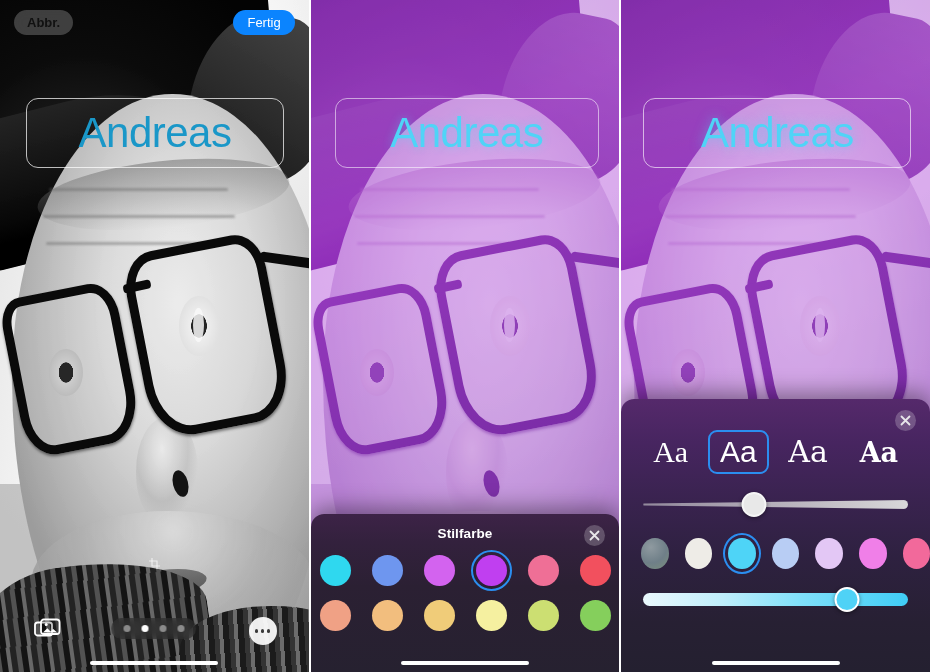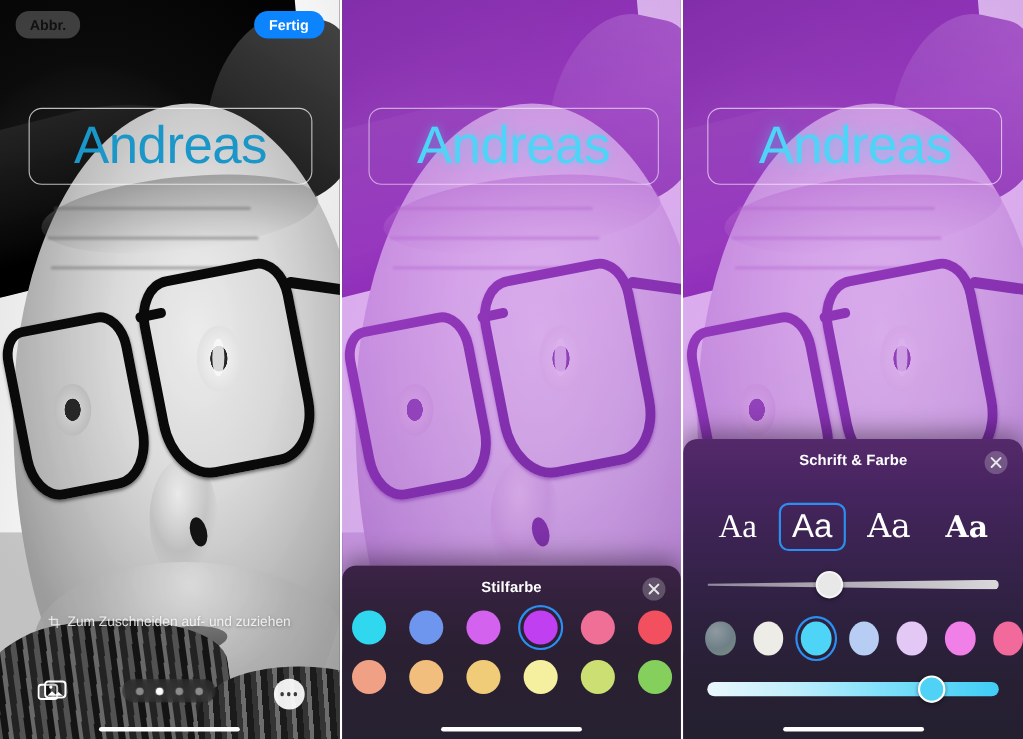--- a/index.html
+++ b/index.html
@@ -148,34 +148,34 @@
     display:flex; align-items:center; justify-content:space-between;
     padding: 8px 14px; z-index:12;
   }
   .btn-abbr {
     background: rgba(170,170,170,.34);
     color:#111; font-size:13px; font-weight:700;
     padding:5px 13px; border-radius:14px; border:none;
     backdrop-filter: blur(6px);
   }
   .btn-fertig {
-    background:#0b84fe; color:#fff; font-size:13px; font-weight:700;
+    background:#0b84fe; color:#fff; font-size:13px; font-weight:400;
     padding:5px 14px; border-radius:14px; border:none;
   }
 
   
   .namebox {
     position:absolute; left:26px; top:98px; width:258px; height:70px;
     border-radius:12px; z-index:10;
     display:flex; align-items:center; justify-content:center;
   }
   .namebox.p1 { border:1px solid rgba(255,255,255,.72); }
   .namebox.p2 { left:24px; width:264px; border:1px solid rgba(255,255,255,.55); }
   .namebox.p3 { left:22px; width:268px; border:1px solid rgba(255,255,255,.62); }
-  .nametext { font-size:48px; font-weight:400; letter-spacing:-.5px; line-height:1; }
+  .nametext { font-size:42px; font-weight:400; letter-spacing:-.5px; line-height:1; }
   .nametext.p1 { color:#1a97c8; }
   .nametext.p2 { color:#4fd4f7; text-shadow:0 0 10px rgba(79,212,247,.45); }
   .nametext.p3 { color:#4fd4f7; text-shadow:0 0 12px rgba(79,212,247,.55); }
 
   
   .crophint {
     position:absolute; left:0; right:0; top:558px; text-align:center; z-index:10;
     color:rgba(255,255,255,.82); font-size:12.5px;
     display:flex; align-items:center; justify-content:center; gap:6px;
     text-shadow:0 1px 3px rgba(0,0,0,.35);
@@ -318,21 +318,20 @@
 
     <div class="namebox p1">
       <span class="nametext p1">Andreas</span>
     </div>
 
     <div class="crophint">
       <svg width="11" height="11" viewBox="0 0 11 11">
         <path d="M3 0v8h8" fill="none" stroke="rgba(255,255,255,.8)" stroke-width="1.2"></path>
         <path d="M0 3h8v8" fill="none" stroke="rgba(255,255,255,.8)" stroke-width="1.2"></path>
       </svg>
-      <span>Zum Zuschneiden auf- und zuziehen</span>
     </div>
 
 
     <div class="dots">
       <span class="dot"></span>
       <span class="dot on"></span>
       <span class="dot"></span>
       <span class="dot"></span>
     </div>
 
@@ -446,21 +445,20 @@
         <div class="shirtR"></div>
       <div class="tintA"></div>
       <div class="tintB"></div>
     </div>
 
     <div class="namebox p3">
       <span class="nametext p3">Andreas</span>
     </div>
 
     <div class="sheet p3">
-      <div class="sheet-title">Schrift &amp; Farbe</div>
       <div class="sheet-close">
         <svg width="11" height="11" viewBox="0 0 11 11">
           <path d="M1.5 1.5l8 8M9.5 1.5l-8 8" stroke="#e8e8ea" stroke-width="1.8" stroke-linecap="round"></path>
         </svg>
       </div>
 
       <div class="fonts-row">
         <span class="fontopt f-serif">Aa</span>
         <span class="fontopt f-sans sel">Aa</span>
         <span class="fontopt f-serif2">Aa</span>

